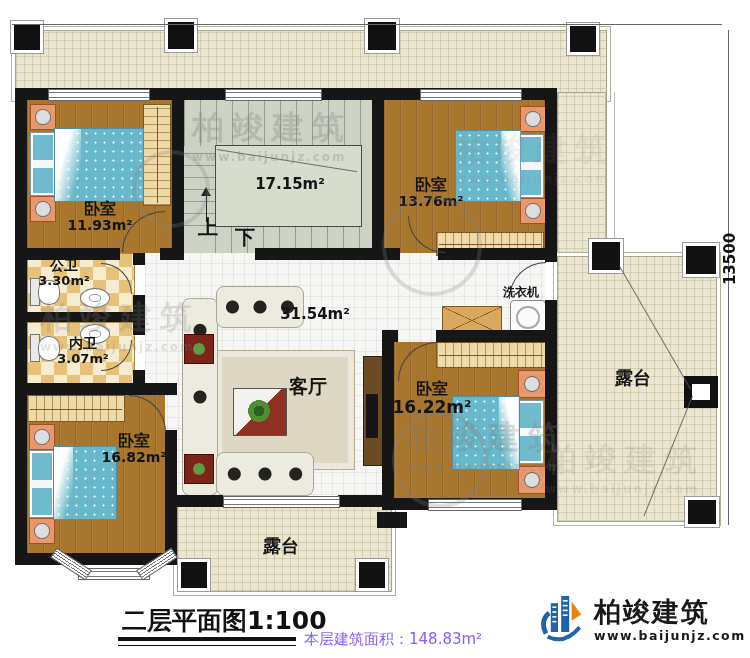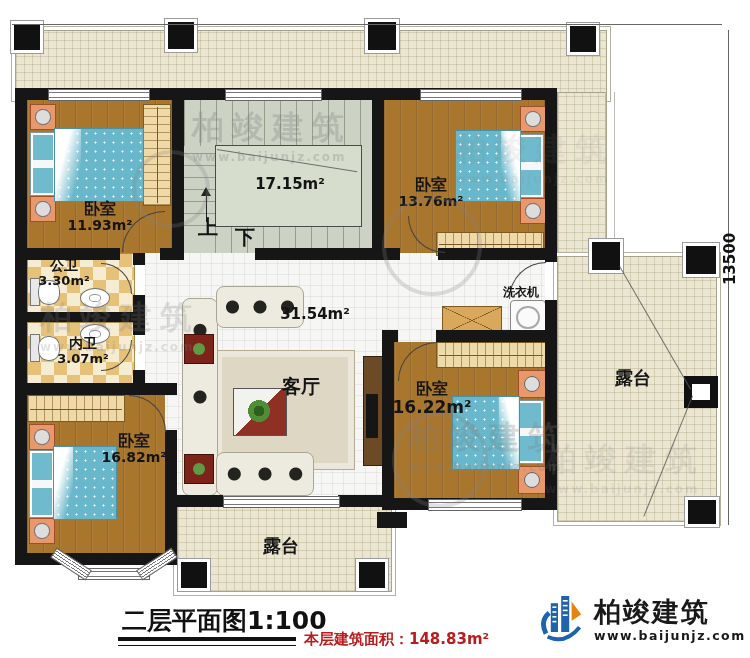--- a/index.html
+++ b/index.html
@@ -76,21 +76,21 @@
   
   .lbl{position:absolute;font-weight:700;color:#141414;text-align:center;line-height:1.12;white-space:nowrap;}
   .dim{position:absolute;font-weight:700;color:#111;font-size:15px;text-align:center;}
   
   .wm{position:absolute;color:#7e7e7e;font-weight:700;pointer-events:none;white-space:nowrap;}
   .wm1{font-size:32px;letter-spacing:8px;}
   .wm2{font-size:12px;letter-spacing:2px;}
   .ring{position:absolute;border:4px solid rgba(130,130,130,.25);border-radius:50%;pointer-events:none;}
   
   .t-title{position:absolute;font-size:25px;font-weight:700;color:#111;white-space:nowrap;}
-  .t-area{position:absolute;font-size:15px;font-weight:700;color:#b91c1c;white-space:nowrap;}
+  .t-area{position:absolute;font-size:15px;font-weight:400;color:#8b5cf6;white-space:nowrap;}
   .logo{position:absolute;display:flex;align-items:center;gap:8px;}
   .logo-name{font-size:27px;font-weight:800;color:#191919;letter-spacing:2px;line-height:1;}
   .logo-site{font-size:12.5px;font-weight:700;color:#191919;letter-spacing:1.5px;margin-top:3px;}
 </style>
 </head>
 <body>
 
 <div id="plan">
 
   <div class="beige rail" style="left:15px;top:30px;width:590px;height:66px;"></div>
@@ -235,21 +235,21 @@
   <div class="lbl" style="left:34px;top:258px;width:60px;">
     <div style="font-size:14px;">公卫</div>
     <div style="font-size:13px;">3.30m²</div>
     </div>
   <div class="lbl" style="left:53px;top:336px;width:60px;">
     <div style="font-size:14px;">内卫</div>
     <div style="font-size:13px;">3.07m²</div>
     </div>
   <div class="lbl" style="left:275px;top:306px;width:80px;font-size:15px;">
     <span>31.54m²</span></div>
-  <div class="lbl" style="left:273px;top:376px;width:56px;font-size:19px;">
+  <div class="lbl" style="left:280px;top:376px;width:56px;font-size:19px;">
     <span>客厅</span></div>
   <div class="lbl" style="left:494px;top:286px;width:54px;font-size:12px;">
     <span>洗衣机</span></div>
   <div class="lbl" style="left:392px;top:380px;width:80px;">
     <div style="font-size:16px;">卧室</div>
     <div style="font-size:17px;">16.22m²</div>
     </div>
   <div class="lbl" style="left:600px;top:368px;width:66px;font-size:18px;">
     <span>露台</span></div>
   <div class="lbl" style="left:94px;top:432px;width:80px;">

